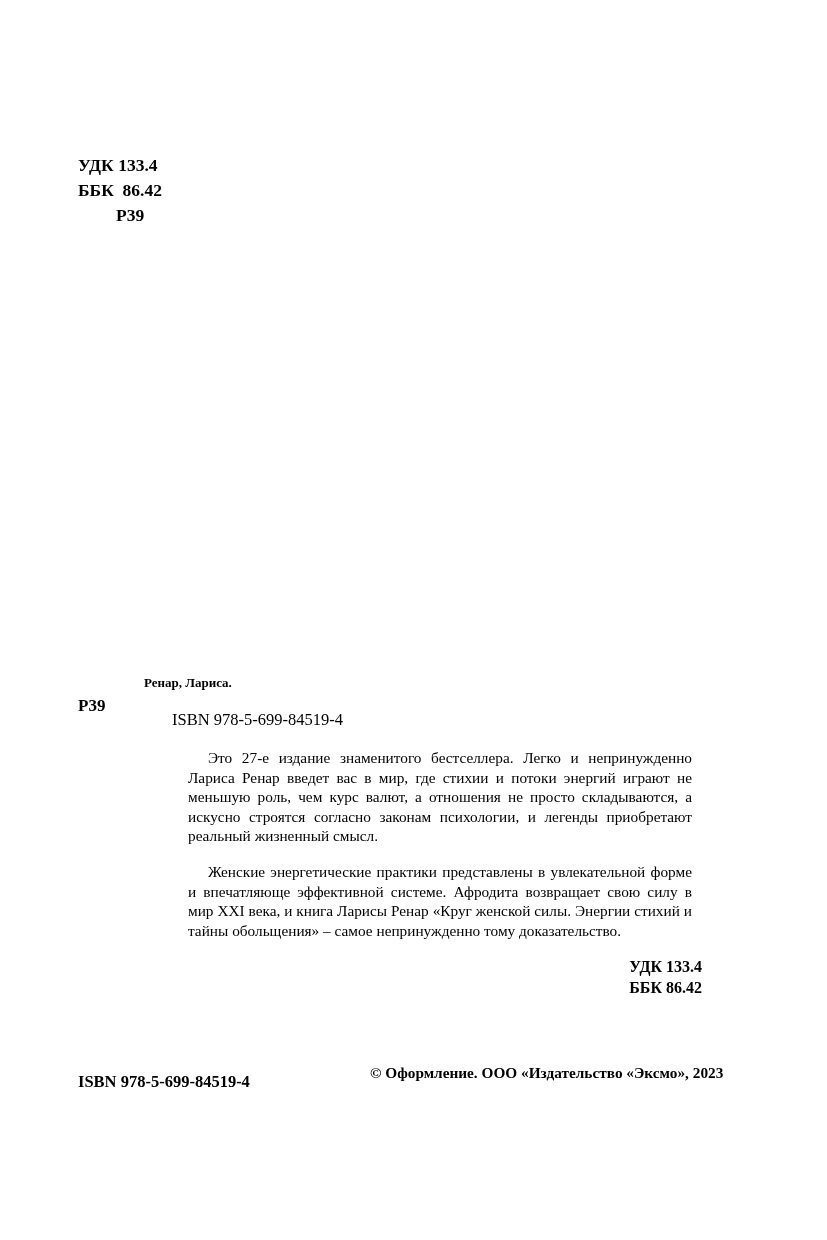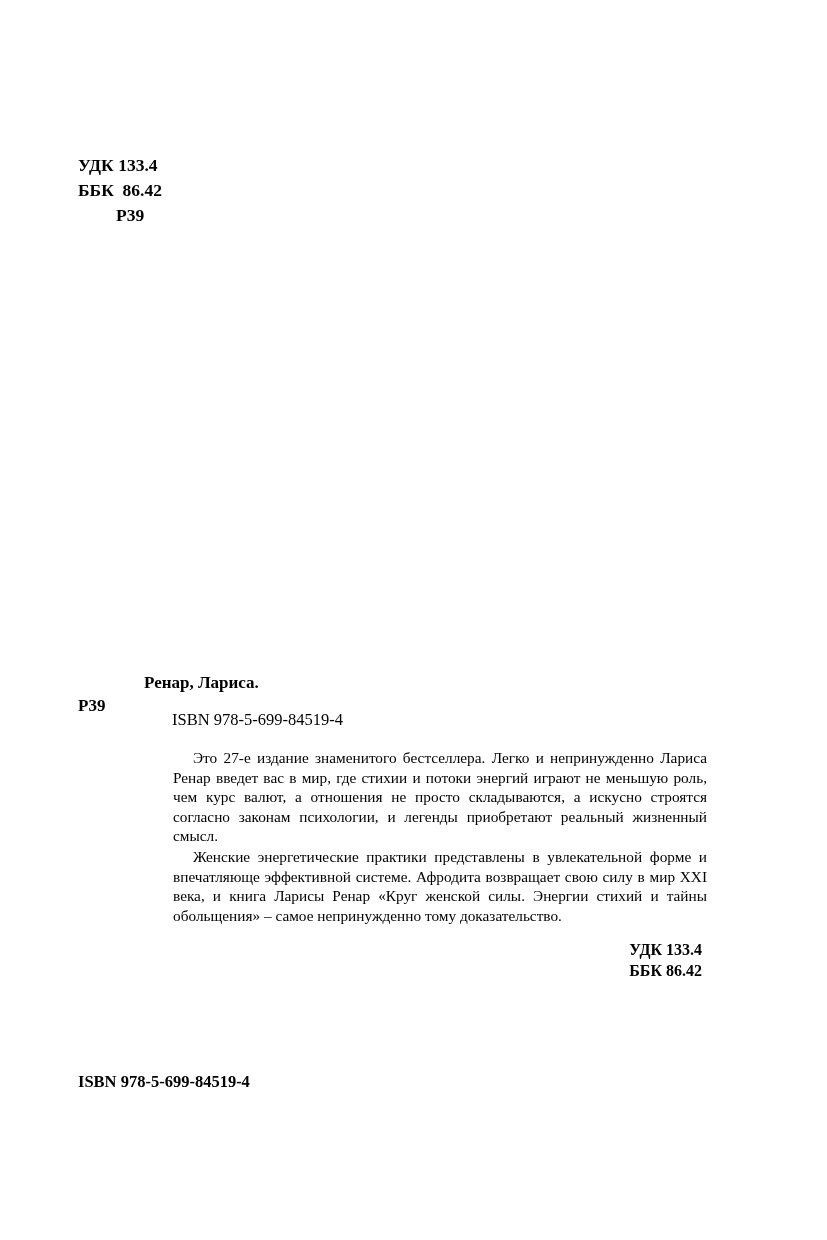--- a/index.html
+++ b/index.html
@@ -40,21 +40,21 @@
   }
 
   
   .record {
     position: absolute;
     left: 78px;
     top: 672px;
     width: 630px;
   }
   .record-author {
-    font-size: 17px;
+    font-size: 13px;
     font-weight: bold;
     margin-left: 66px;
     line-height: 22px;
   }
   .record-title-row {
     position: relative;
     margin-top: 2px;
   }
   .record-sig {
     position: absolute;
@@ -78,21 +78,21 @@
 
   .annotation {
     margin-left: 94px;
     margin-top: 17px;
     width: 536px;
     font-size: 15.3px;
     line-height: 19.6px;
     text-align: justify;
   }
   .annotation p {
-    margin: 1px;
+    margin: 16px;
     text-indent: 20px;
   }
 
   .udk-bottom {
     margin-top: 14px;
     width: 624px;
     text-align: right;
     font-size: 16px;
     font-weight: bold;
     line-height: 21px;
@@ -148,16 +148,17 @@
 
     <div class="udk-bottom">
       <div>УДК 133.4</div>
       <div>ББК 86.42</div>
     </div>
   </div>
 
   <div class="footer">
     <div class="footer-isbn">ISBN 978-5-699-84519-4</div>
     <div class="copyrights">
+      <div>© Оформление. ООО «Издательство «Эксмо», 2023</div>
     </div>
   </div>
 
 </div>
 
 </body></html>

